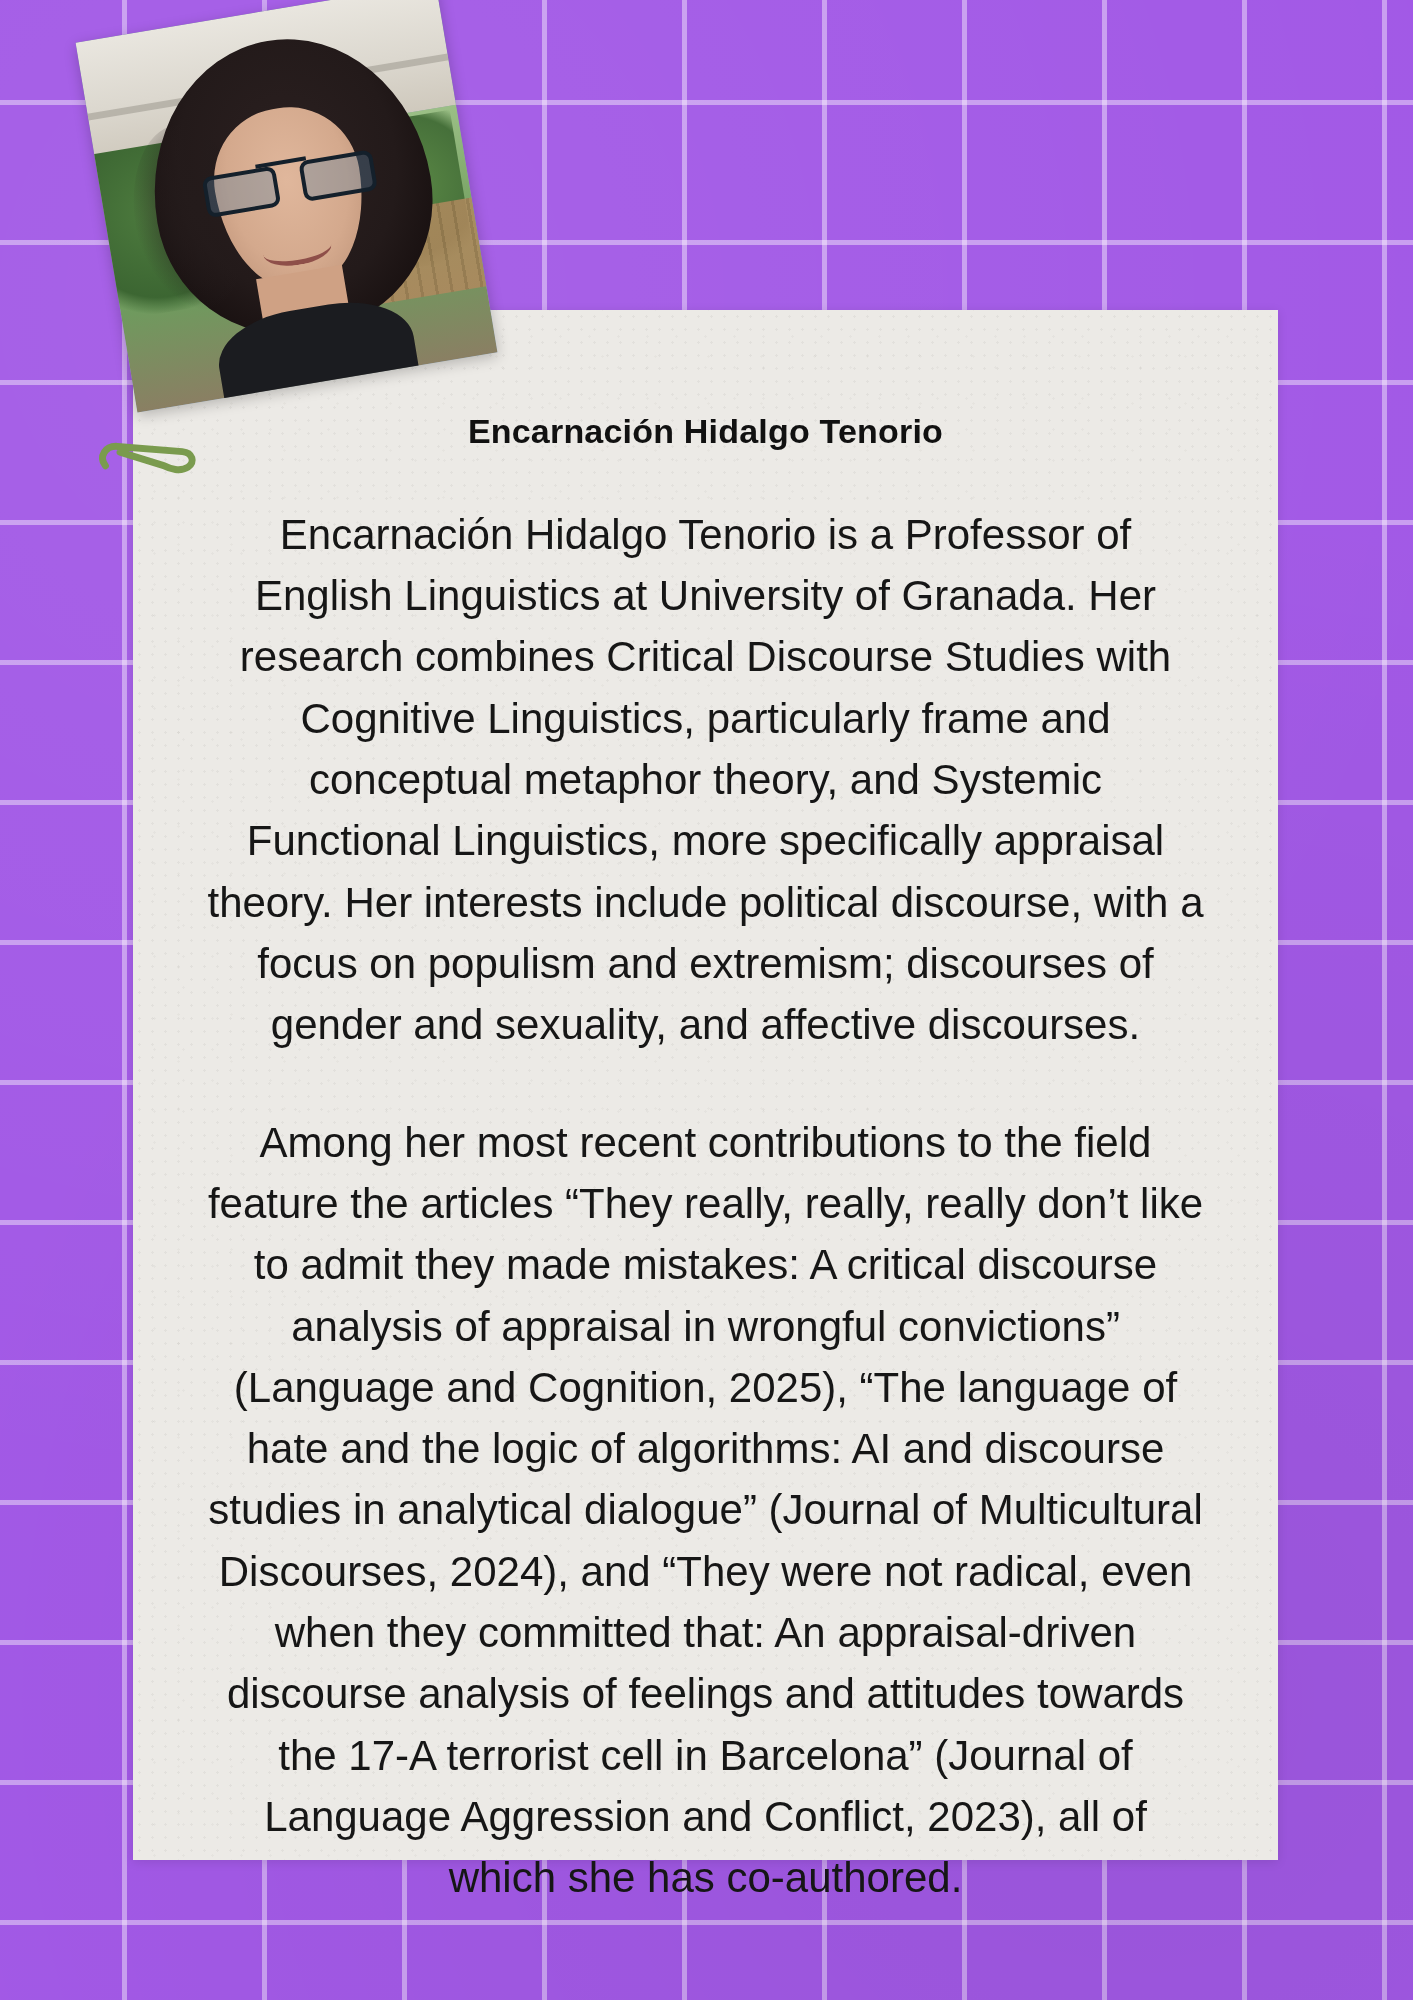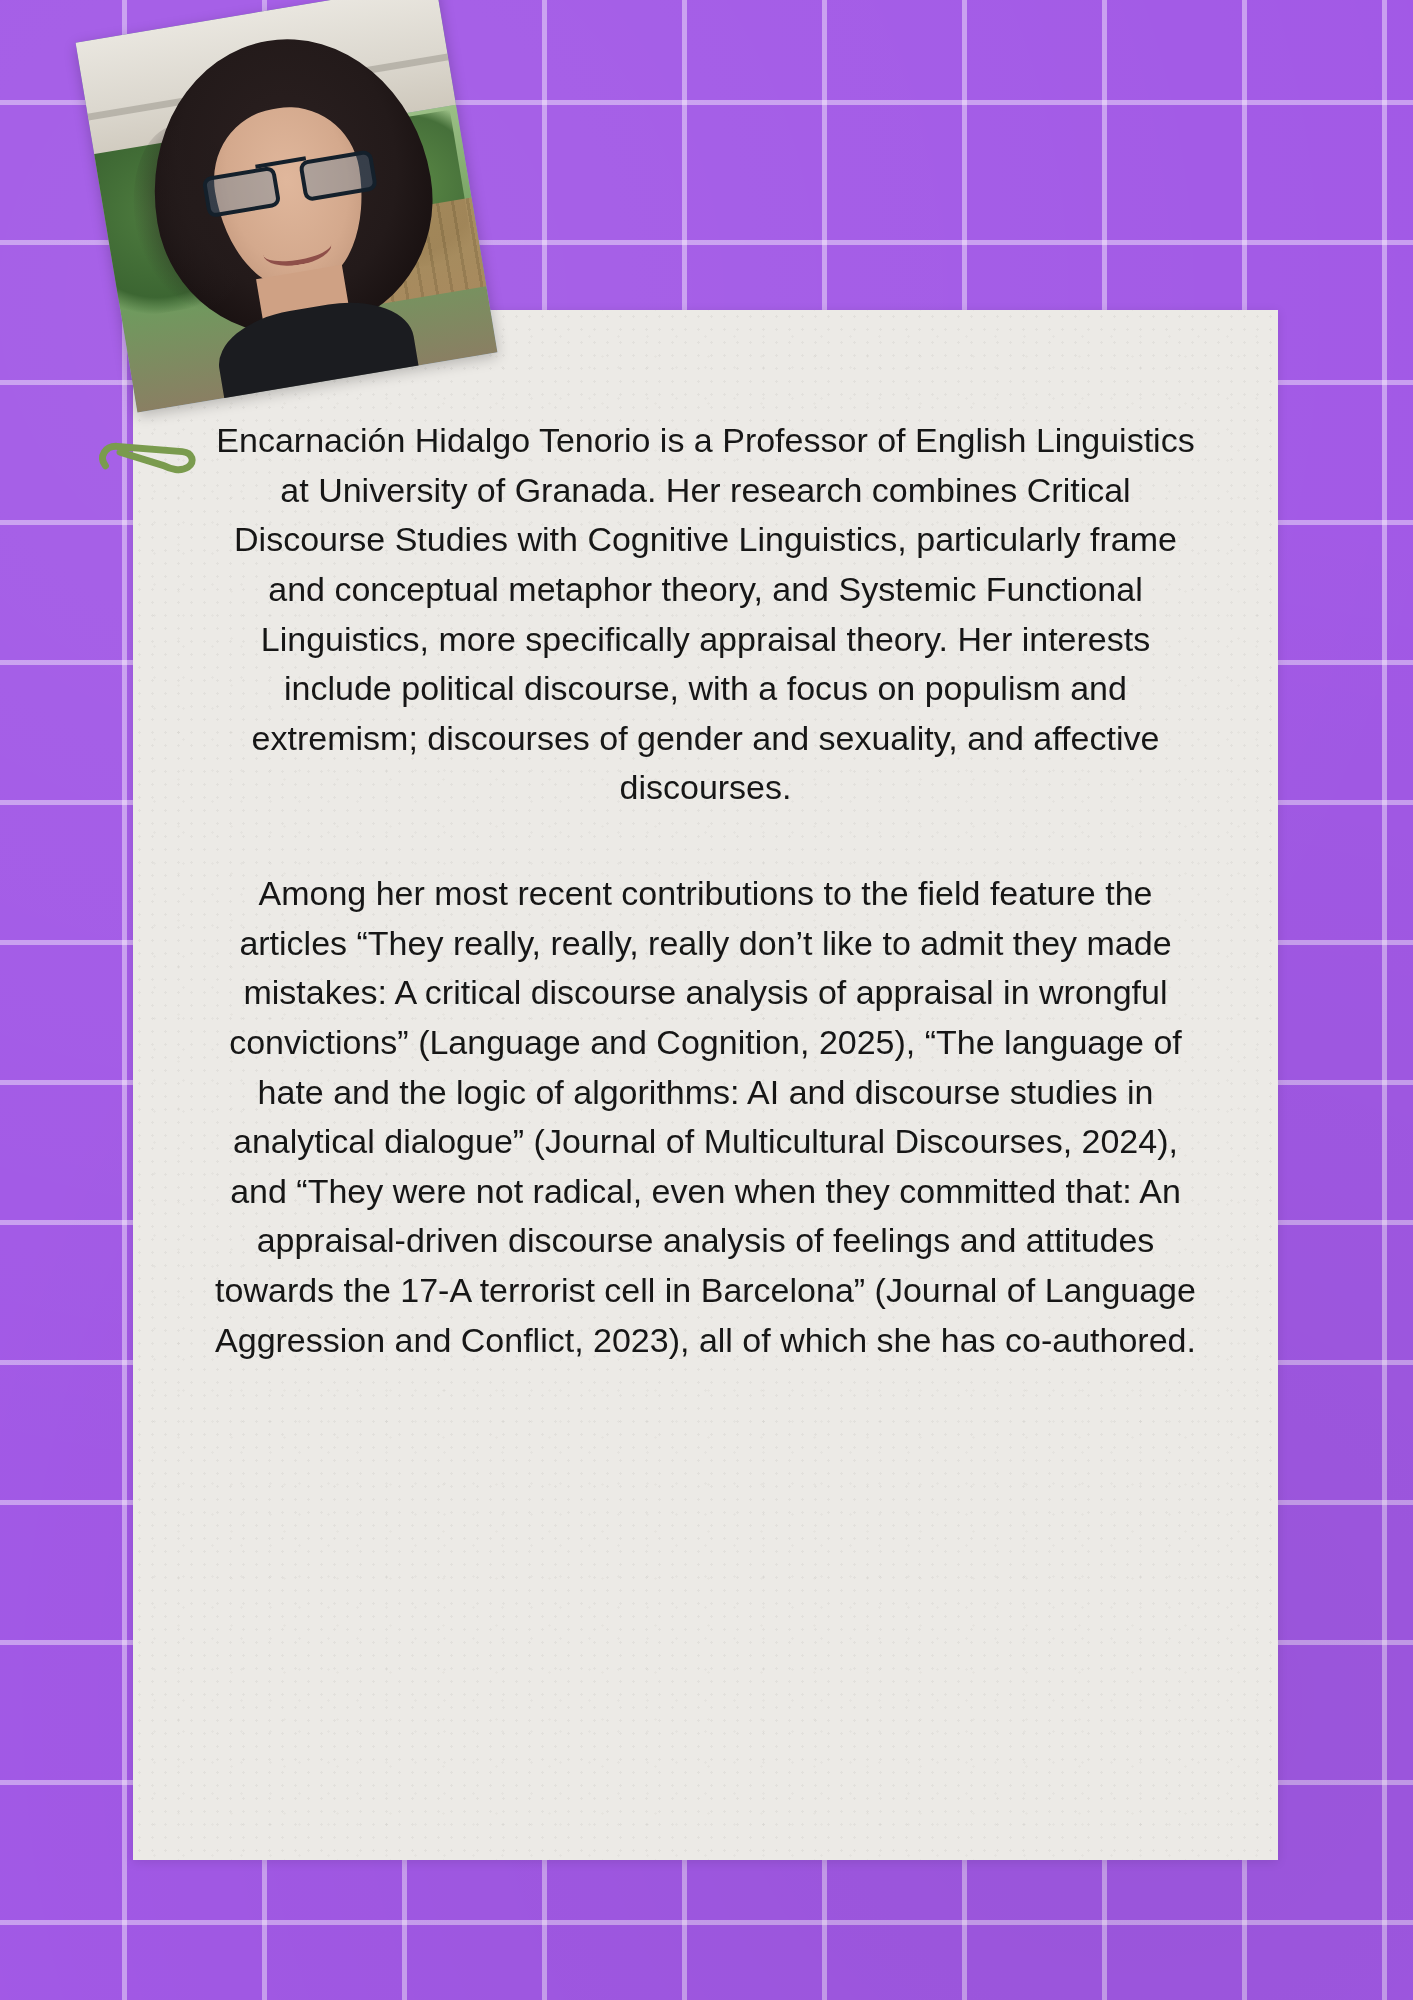--- a/index.html
+++ b/index.html
@@ -61,21 +61,21 @@
   .card-title {
     font-size: 34px;
     font-weight: bold;
     color: #111111;
     letter-spacing: 0.2px;
     margin: 47px 0 0 0;
     line-height: 1.2;
   }
 
   .card-body {
-    font-size: 34px;
+    font-size: 42px;
     line-height: 1.46;
     color: #161616;
     margin-top: 52px;
     text-align: center;
   }
   .card-body p {
     margin: 0;
   }
   .card-body p + p {
     margin-top: 56px;
@@ -243,20 +243,21 @@
 </style>
 </head>
 <body>
 
 <div class="bg">
   <div class="bg-overlay"></div>
 </div>
 
 <div class="paper">
   <div class="paper-inner">
+    <h1 class="card-title">Encarnación Hidalgo Tenorio</h1>
     <div class="card-body">
       <p>Encarnación Hidalgo Tenorio is a Professor of English Linguistics at University of Granada. Her research combines Critical Discourse Studies with Cognitive Linguistics, particularly frame and conceptual metaphor theory, and Systemic Functional Linguistics, more specifically appraisal theory. Her interests include political discourse, with a focus on populism and extremism; discourses of gender and sexuality, and affective discourses.</p>
       <p>Among her most recent contributions to the field feature the articles “They really, really, really don’t like to admit they made mistakes: A critical discourse analysis of appraisal in wrongful convictions” (Language and Cognition, 2025), “The language of hate and the logic of algorithms: AI and discourse studies in analytical dialogue” (Journal of Multicultural Discourses, 2024), and “They were not radical, even when they committed that: An appraisal-driven discourse analysis of feelings and attitudes towards the 17-A terrorist cell in Barcelona” (Journal of Language Aggression and Conflict, 2023), all of which she has co-authored.</p>
     </div>
   </div>
 </div>
 
 <div class="photo-wrap">
   <div class="photo">
     <div class="ph-ceiling"></div>

